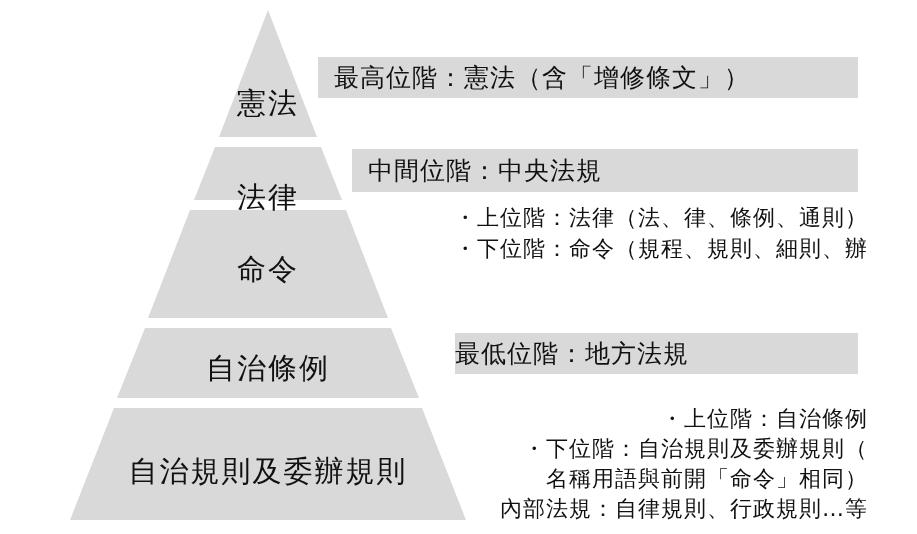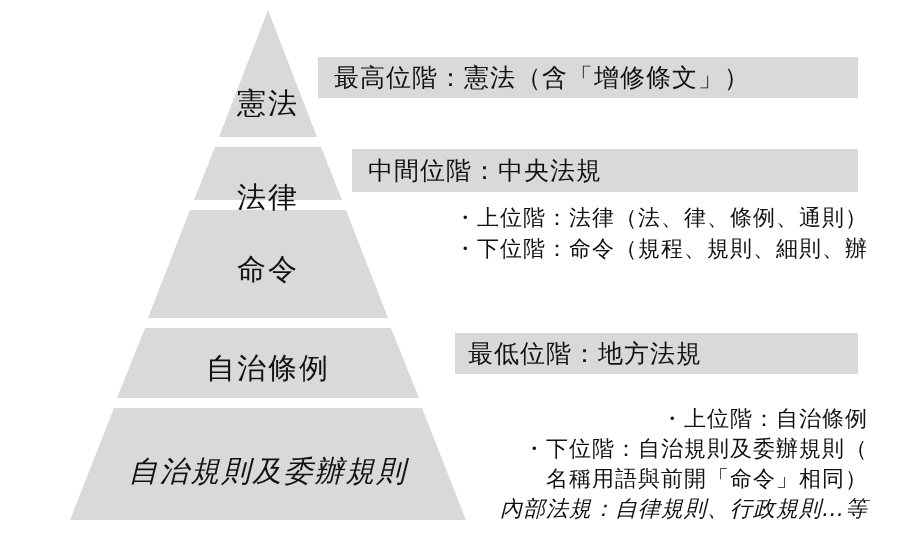--- a/index.html
+++ b/index.html
@@ -30,46 +30,46 @@
     position: absolute;
     text-align: center;
     font-size: 29px;
     letter-spacing: 2px;
     white-space: nowrap;
   }
   .l1 { left: 218px; top: 84px;  width: 100px; }
   .l2 { left: 194px; top: 178px; width: 148px; }
   .l3 { left: 190px; top: 250px; width: 156px; }
   .l4 { left: 145px; top: 349px; width: 246px; }
-  .l5 { left: 114px; top: 452px; width: 308px; font-style: italic; }
+  .l5 { left: 114px; top: 452px; width: 308px; }
 
   .banner {
     position: absolute;
     background: #d9d9d9;
     display: flex;
     align-items: center;
     font-size: 25px;
     letter-spacing: 1px;
     white-space: nowrap;
   }
   .b1 { left: 318px; top: 57px;  width: 540px; height: 41px; padding-left: 16px; box-sizing: border-box; }
   .b2 { left: 352px; top: 149px; width: 506px; height: 43px; padding-left: 16px; box-sizing: border-box; }
-  .b3 { left: 455px; top: 333px; width: 403px; height: 41px; padding-left: 13px; box-sizing: border-box; }
+  .b3 { left: 455px; top: 333px; width: 403px; height: 41px; box-sizing: border-box; }
 
   .notes {
     position: absolute;
     font-size: 22px;
     letter-spacing: 1px;
     text-align: right;
   }
   .n1 { left: 393px; top: 202px; width: 475px; line-height: 31px; }
   .n2 { left: 468px; top: 380px; width: 400px; line-height: 30px; margin-top: 24px; }
   .note-line { white-space: nowrap; }
   .indent-30 { padding-left: 30px; }
-  .indent-20 { padding-left: 20px; font-style: italic; }
+  .indent-20 { padding-left: 20px; }
 </style>
 </head>
 <body style="color: rgb(17, 17, 17); background: rgb(255, 255, 255);">
 
 <div class="stage">
 
   <svg class="pyramid" viewBox="0 0 917 534" aria-hidden="true">
     <polygon points="268,10 317,137 219,137" fill="#d9d9d9"></polygon>
     <polygon points="215,147 321,147 342,200 194,200" fill="#d9d9d9"></polygon>
     <polygon points="190,210 346,210 388,318 148,318" fill="#d9d9d9"></polygon>

